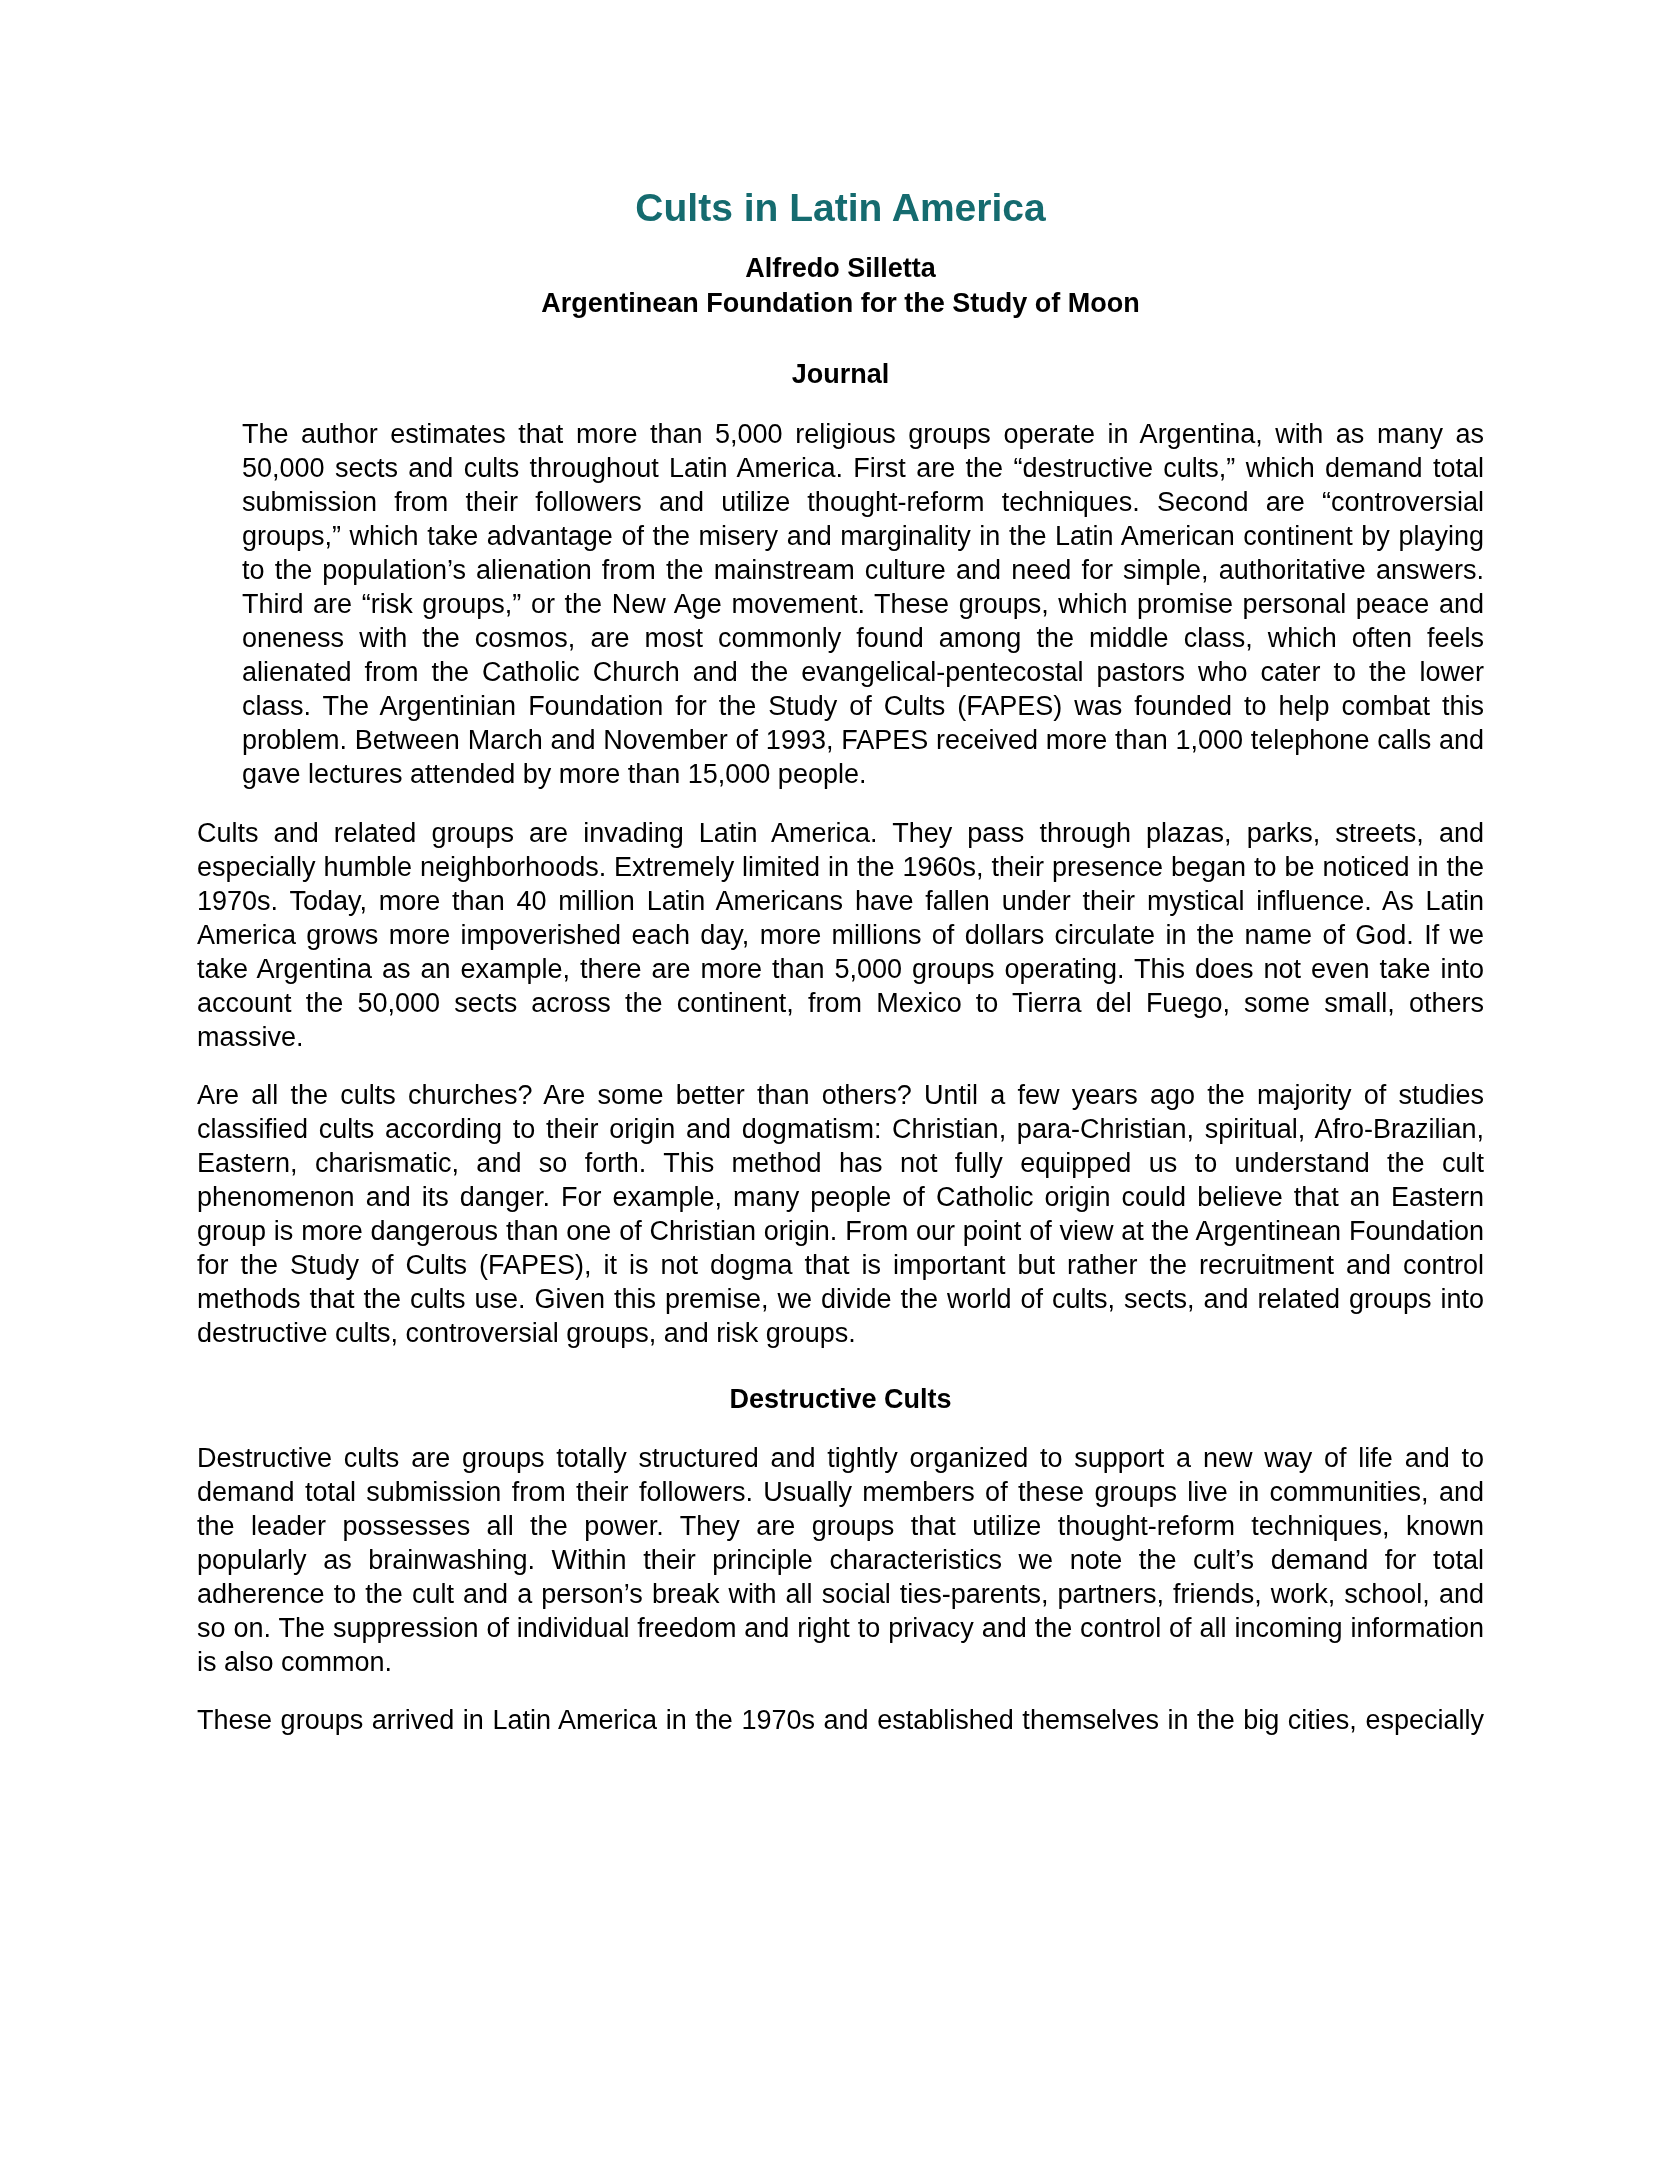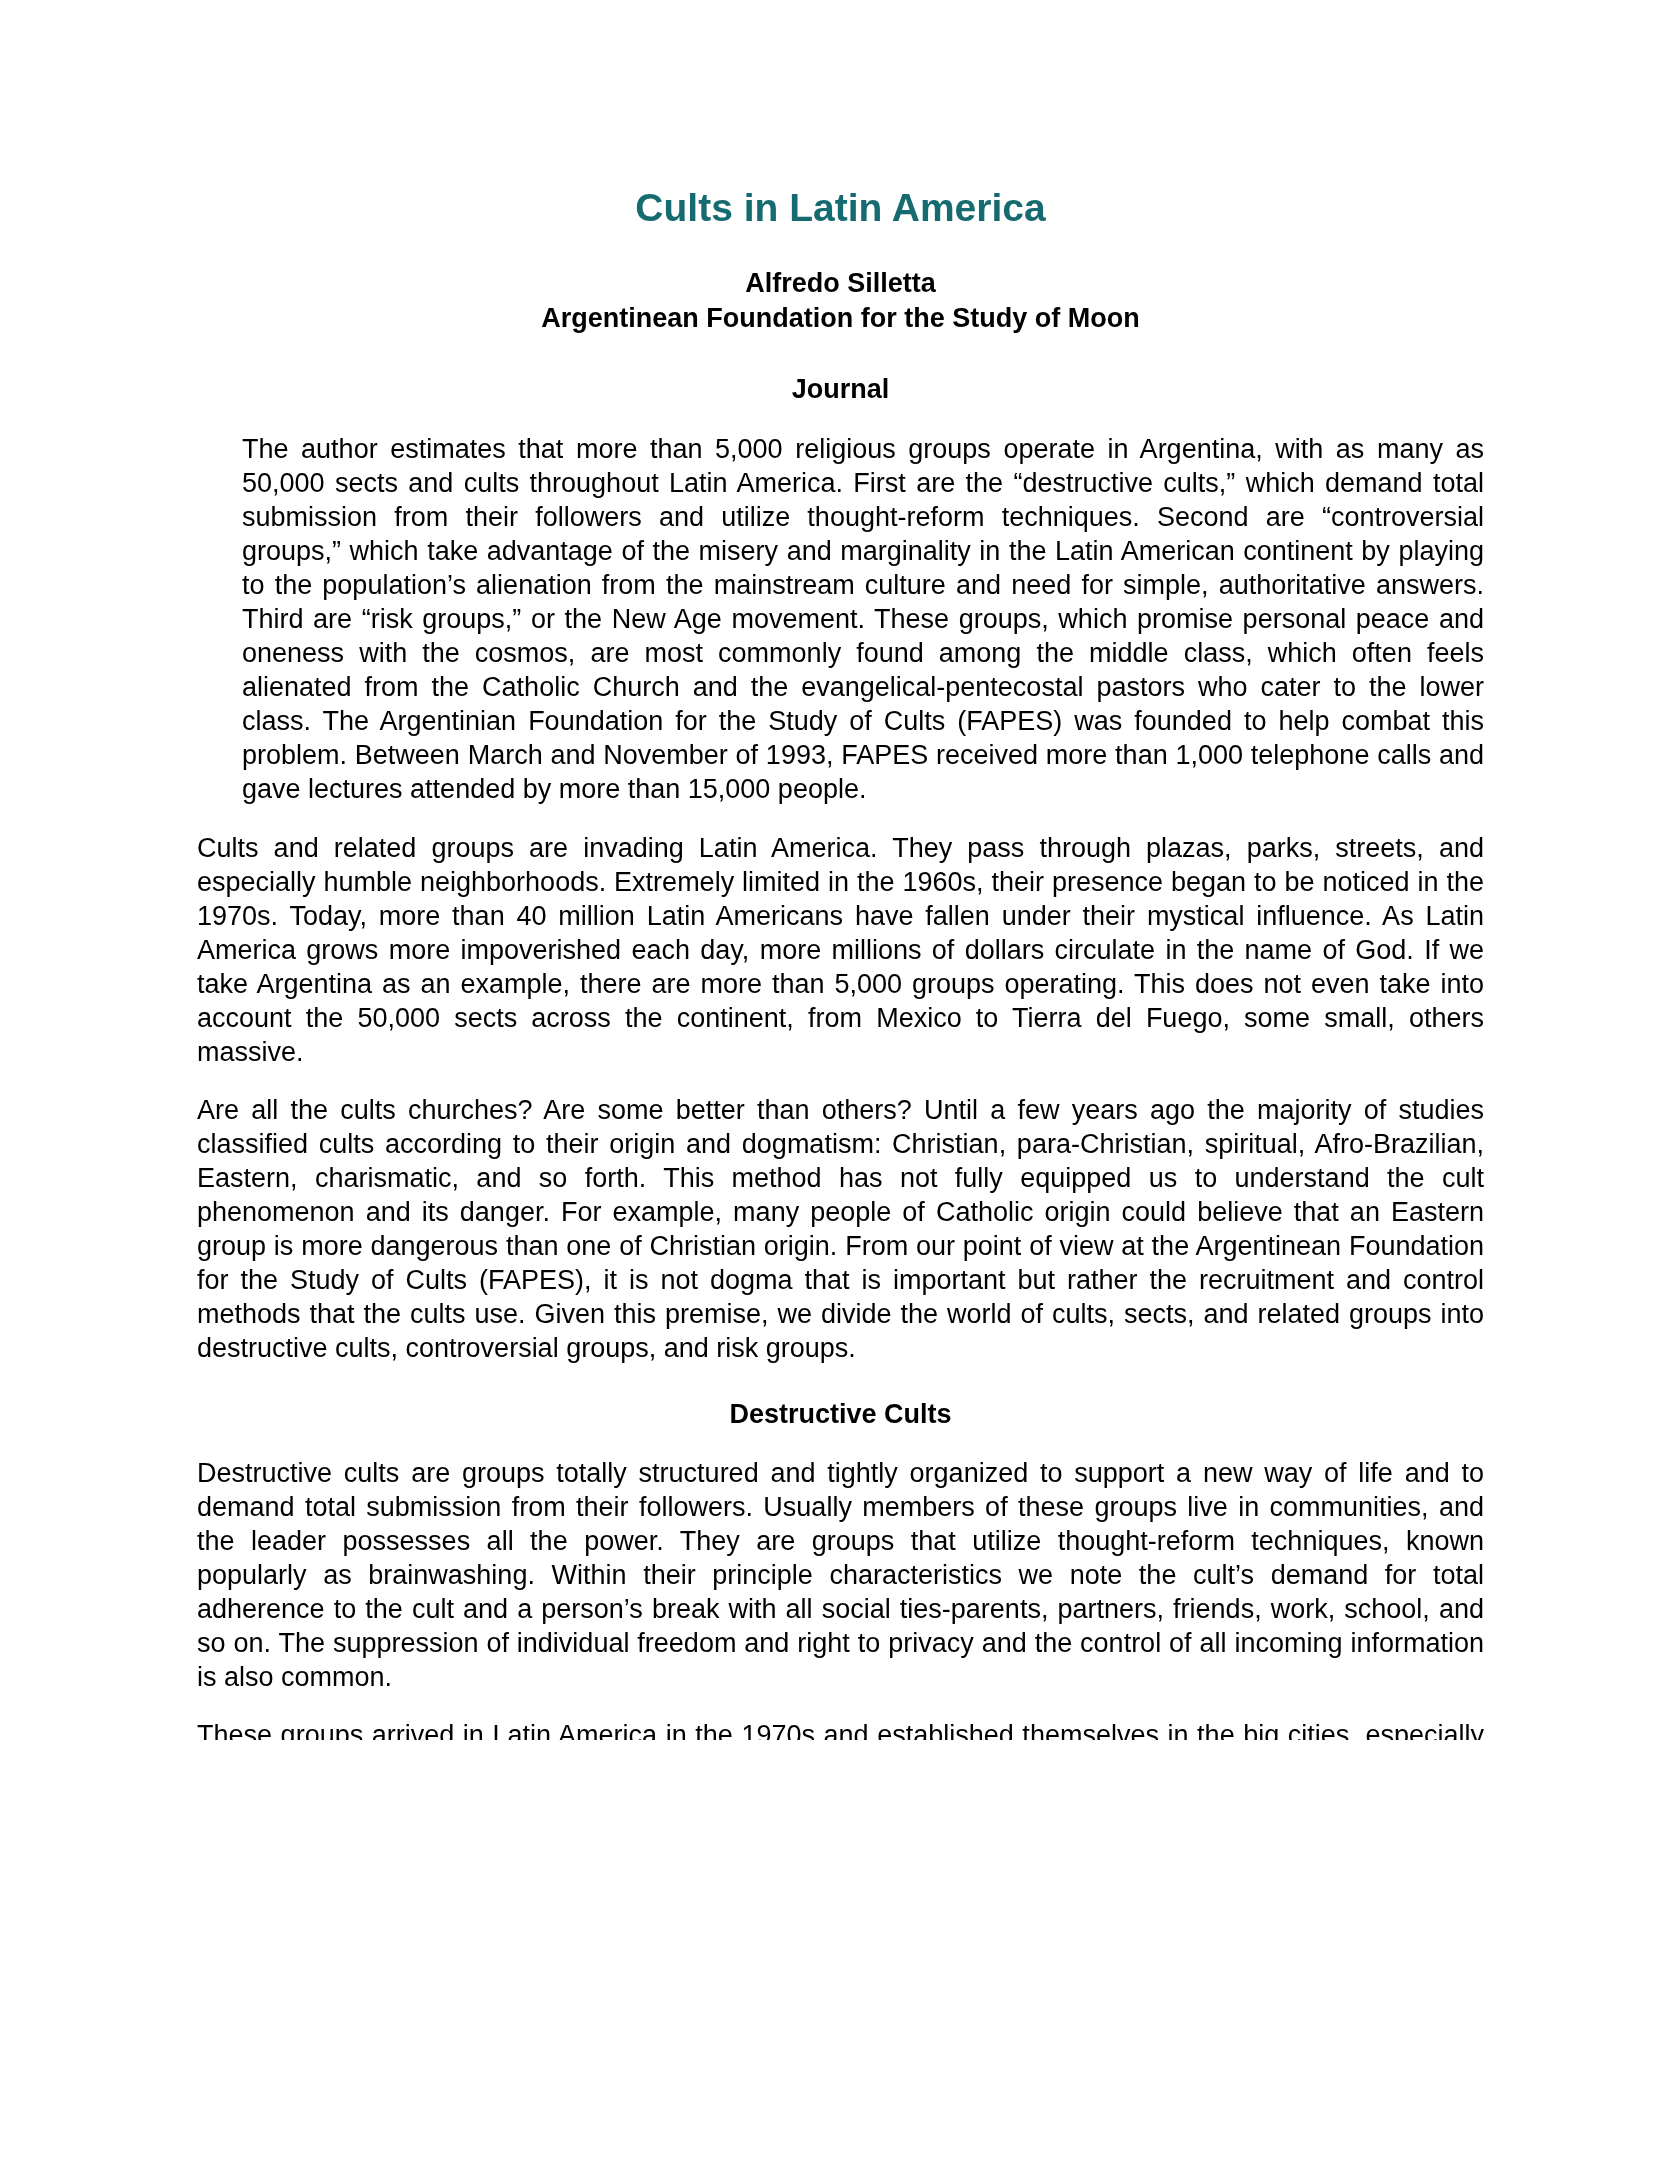--- a/index.html
+++ b/index.html
@@ -24,21 +24,21 @@
   }
   .article-title {
     margin: 0;
     text-align: center;
     font-size: 39px;
     font-weight: bold;
     line-height: 45px;
     color: #156b6f;
   }
   .byline {
-    margin-top: 36px;
+    margin-top: 21px;
     text-align: center;
     font-size: 27px;
     font-weight: bold;
     line-height: 35px;
   }
   .abstract-heading {
     margin: 36px 0 0 0;
     text-align: center;
     font-size: 27px;
     font-weight: bold;

